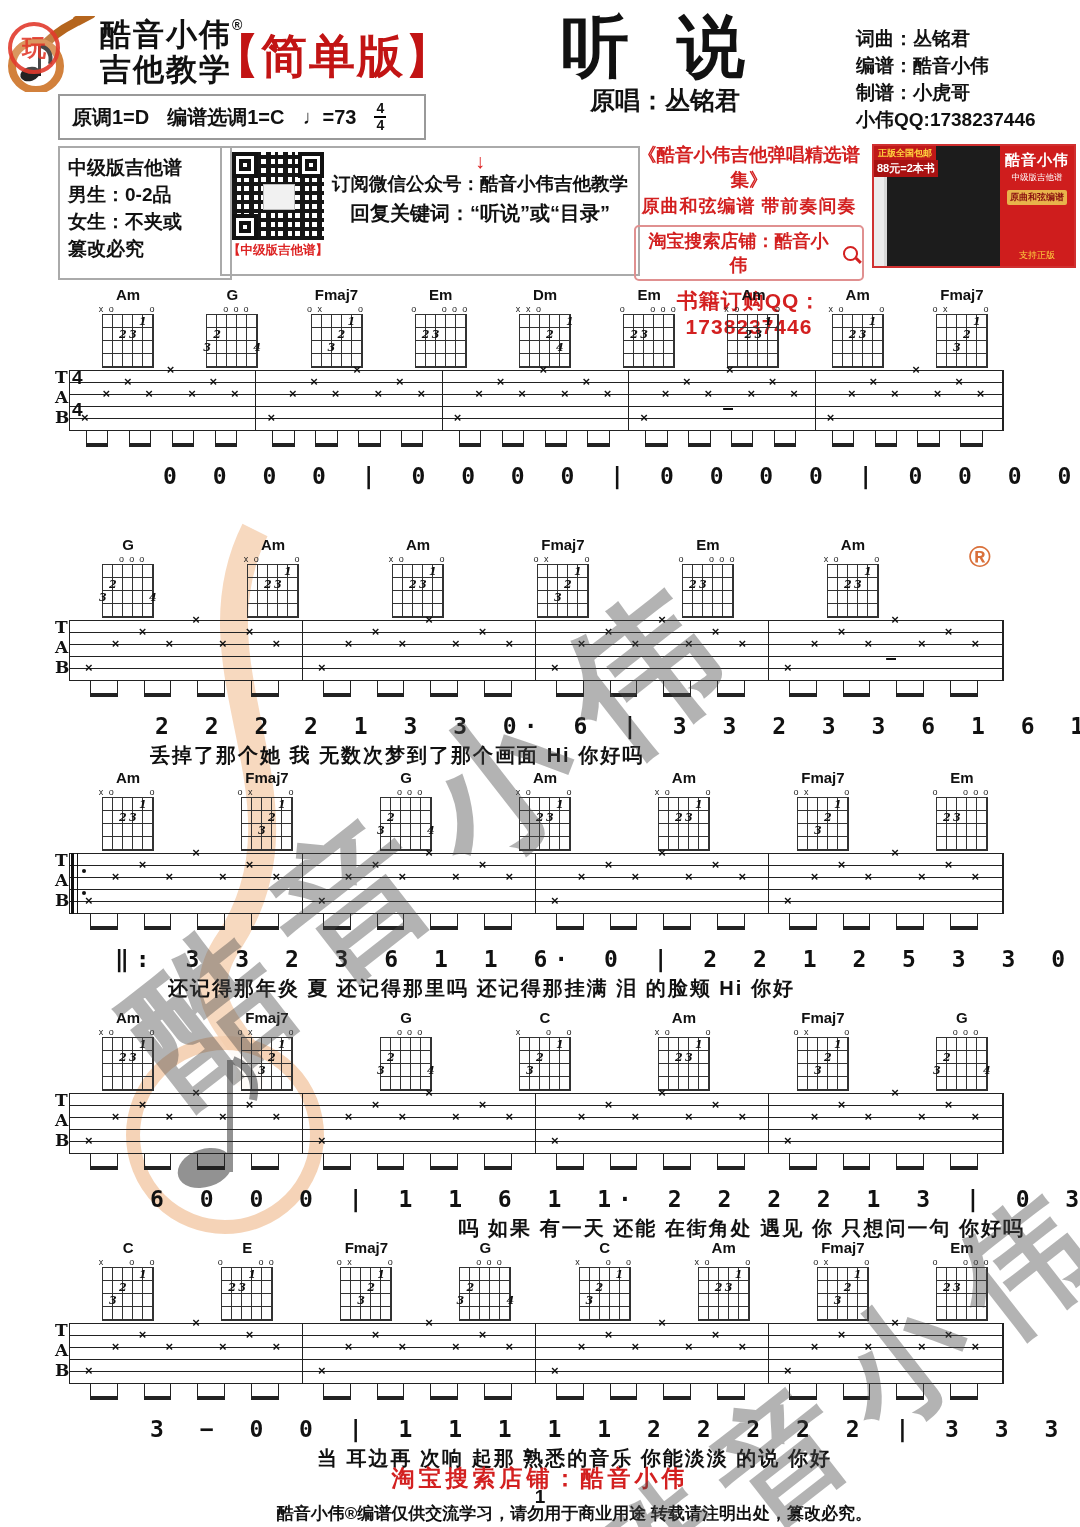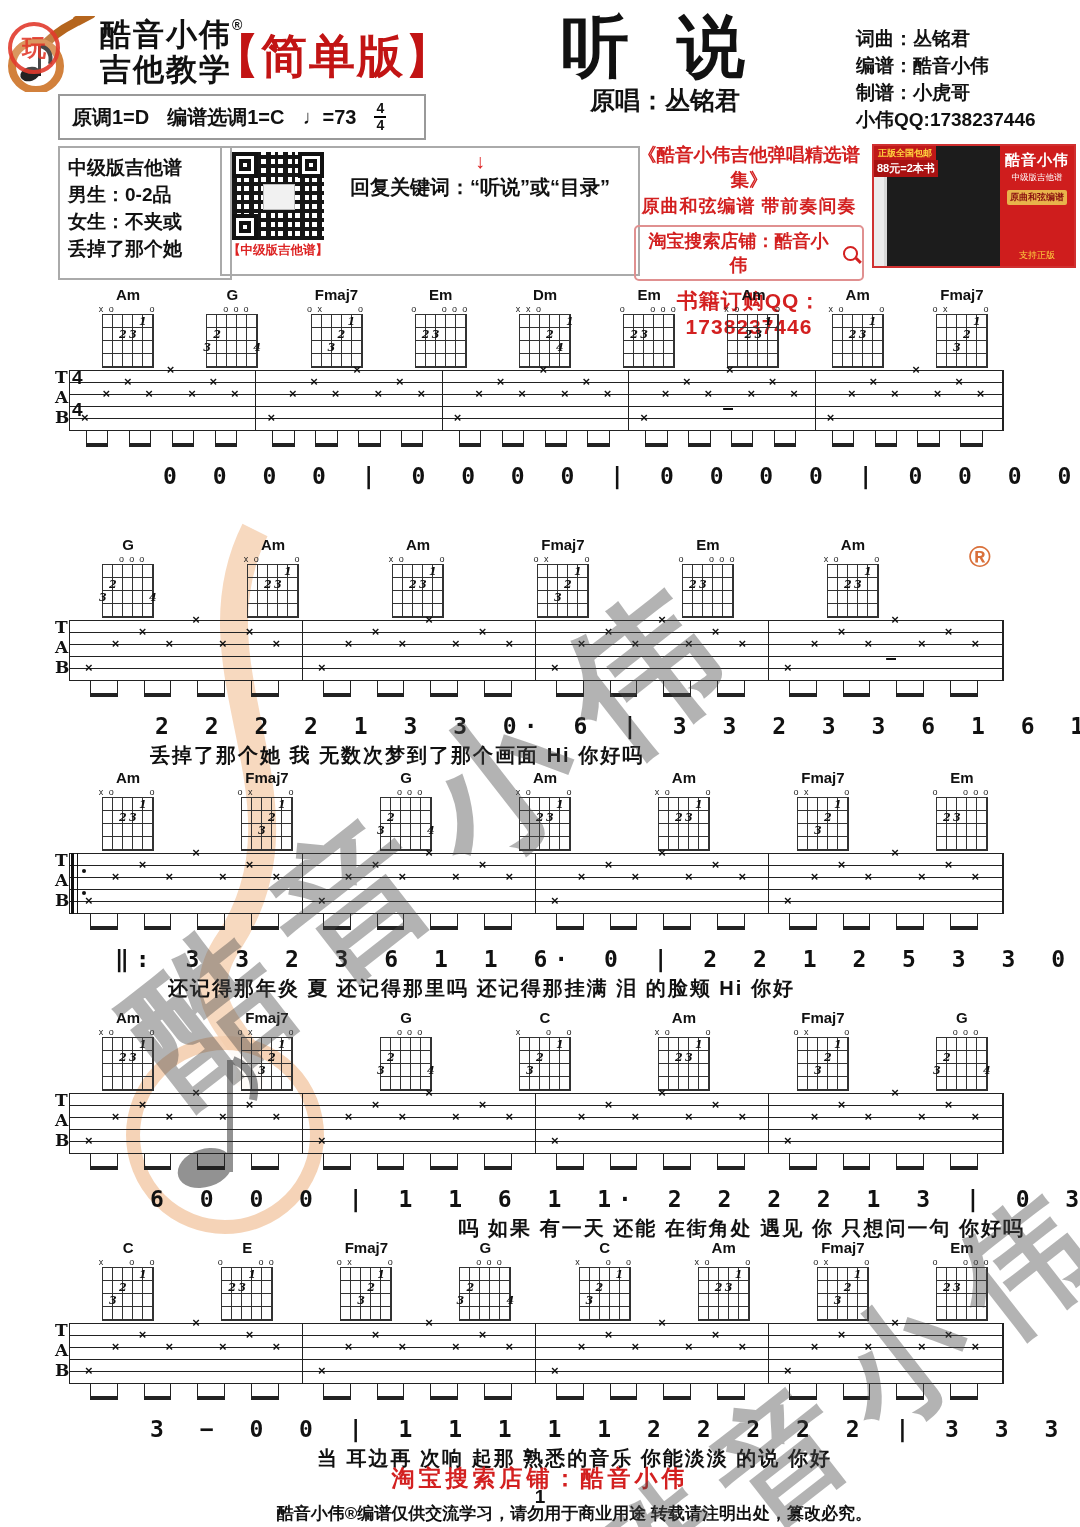--- a/index.html
+++ b/index.html
@@ -161,35 +161,36 @@
     <span class="ts">
         <span>4</span>
         <span>4</span>
       </span>
   </div>
 
   <div class="capo-box">
     <div>中级版吉他谱</div>
     <div>男生：0-2品</div>
     <div>女生：不夹或</div>
-    <div>丢掉了那个她</div>
+    <div>篡改必究</div>
   </div>
 
   <div class="qr-panel">
     <div class="qr-wrap">
       <div class="qr">
           <i class="tl"></i>
           <i class="tr"></i>
           <i class="bl"></i>
           <b></b>
         </div>
       <div class="qr-caption">【中级版吉他谱】</div>
     </div>
     <div class="qr-lines">
       <div class="qr-arrow">↓</div>
+      <div class="qr-l2">订阅微信公众号：酷音小伟吉他教学</div>
       <div class="qr-l3">回复关键词：“听说”或“目录”</div>
     </div>
   </div>
 
   <div class="ad-zone">
     <div class="ad-l1">《酷音小伟吉他弹唱精选谱集》</div>
     <div class="ad-l2">原曲和弦编谱 带前奏间奏</div>
     <div class="ad-search">
       <span>淘宝搜索店铺：酷音小伟</span>
       <span class="search-icon"></span>

